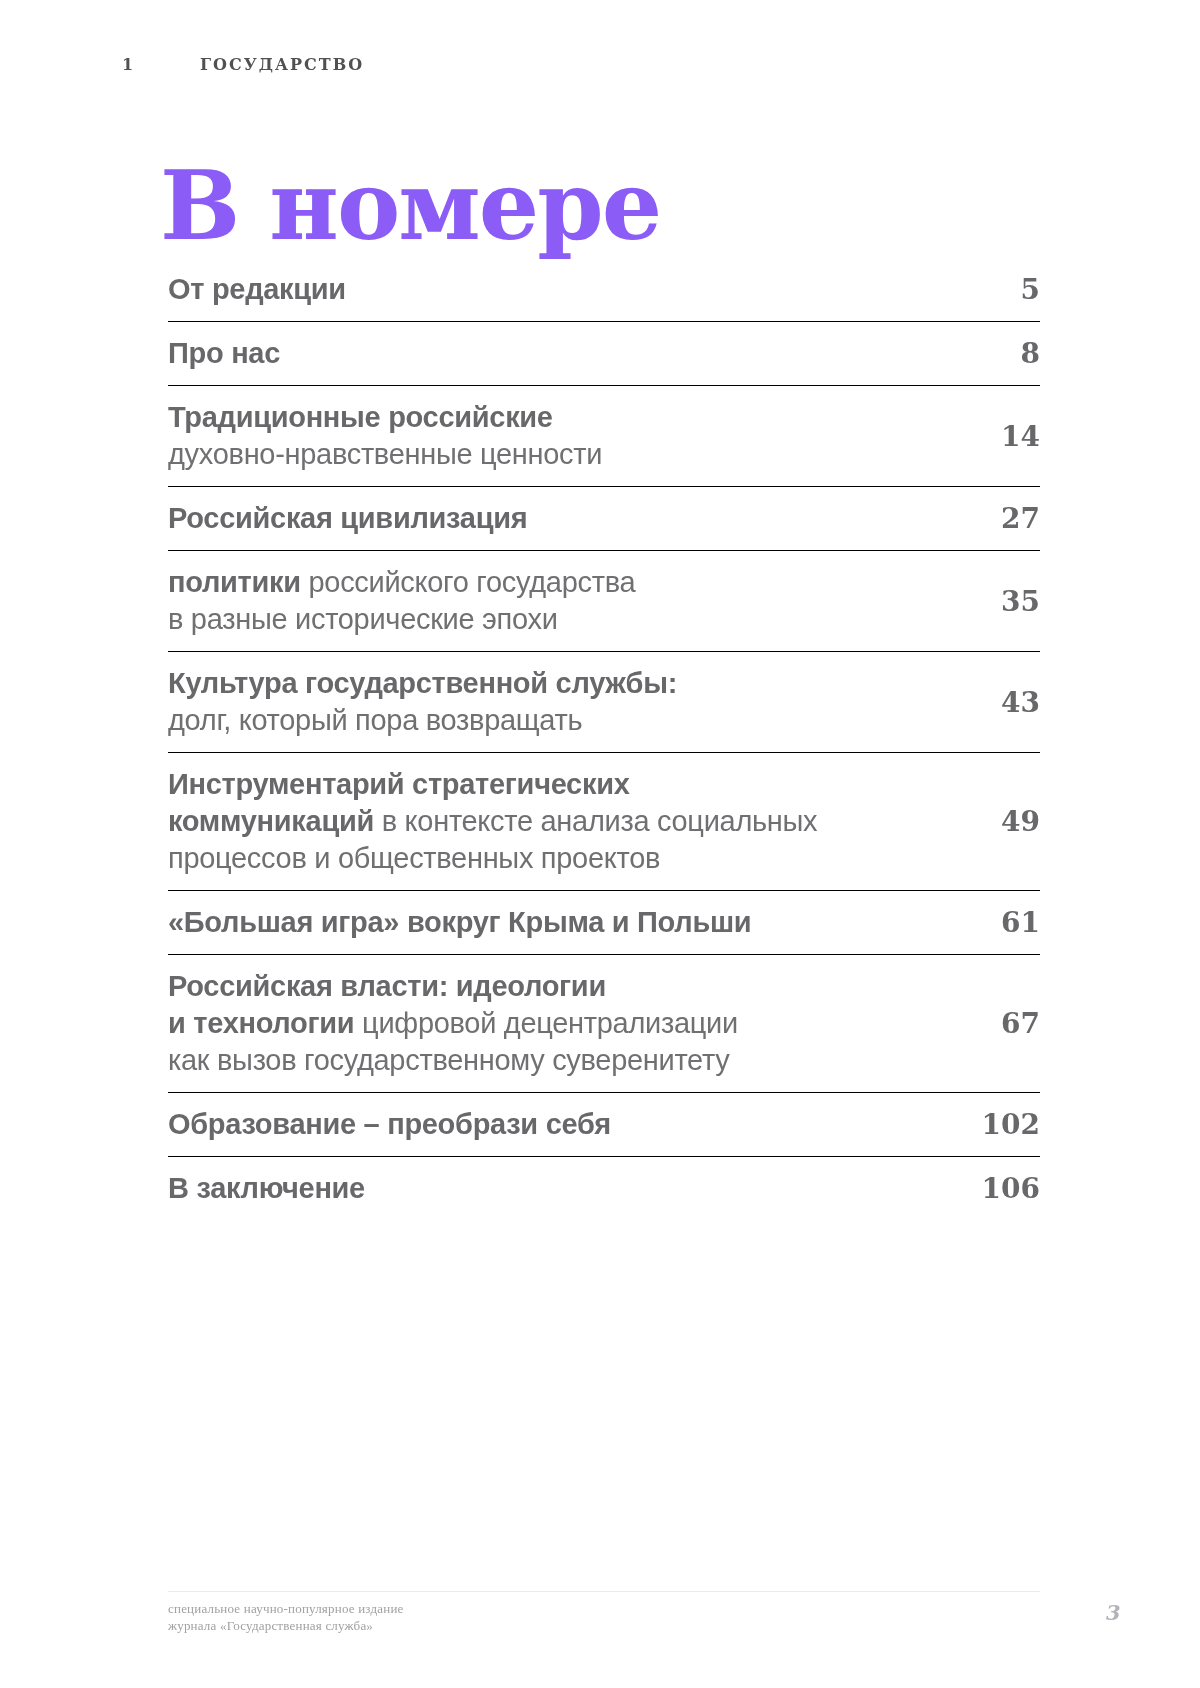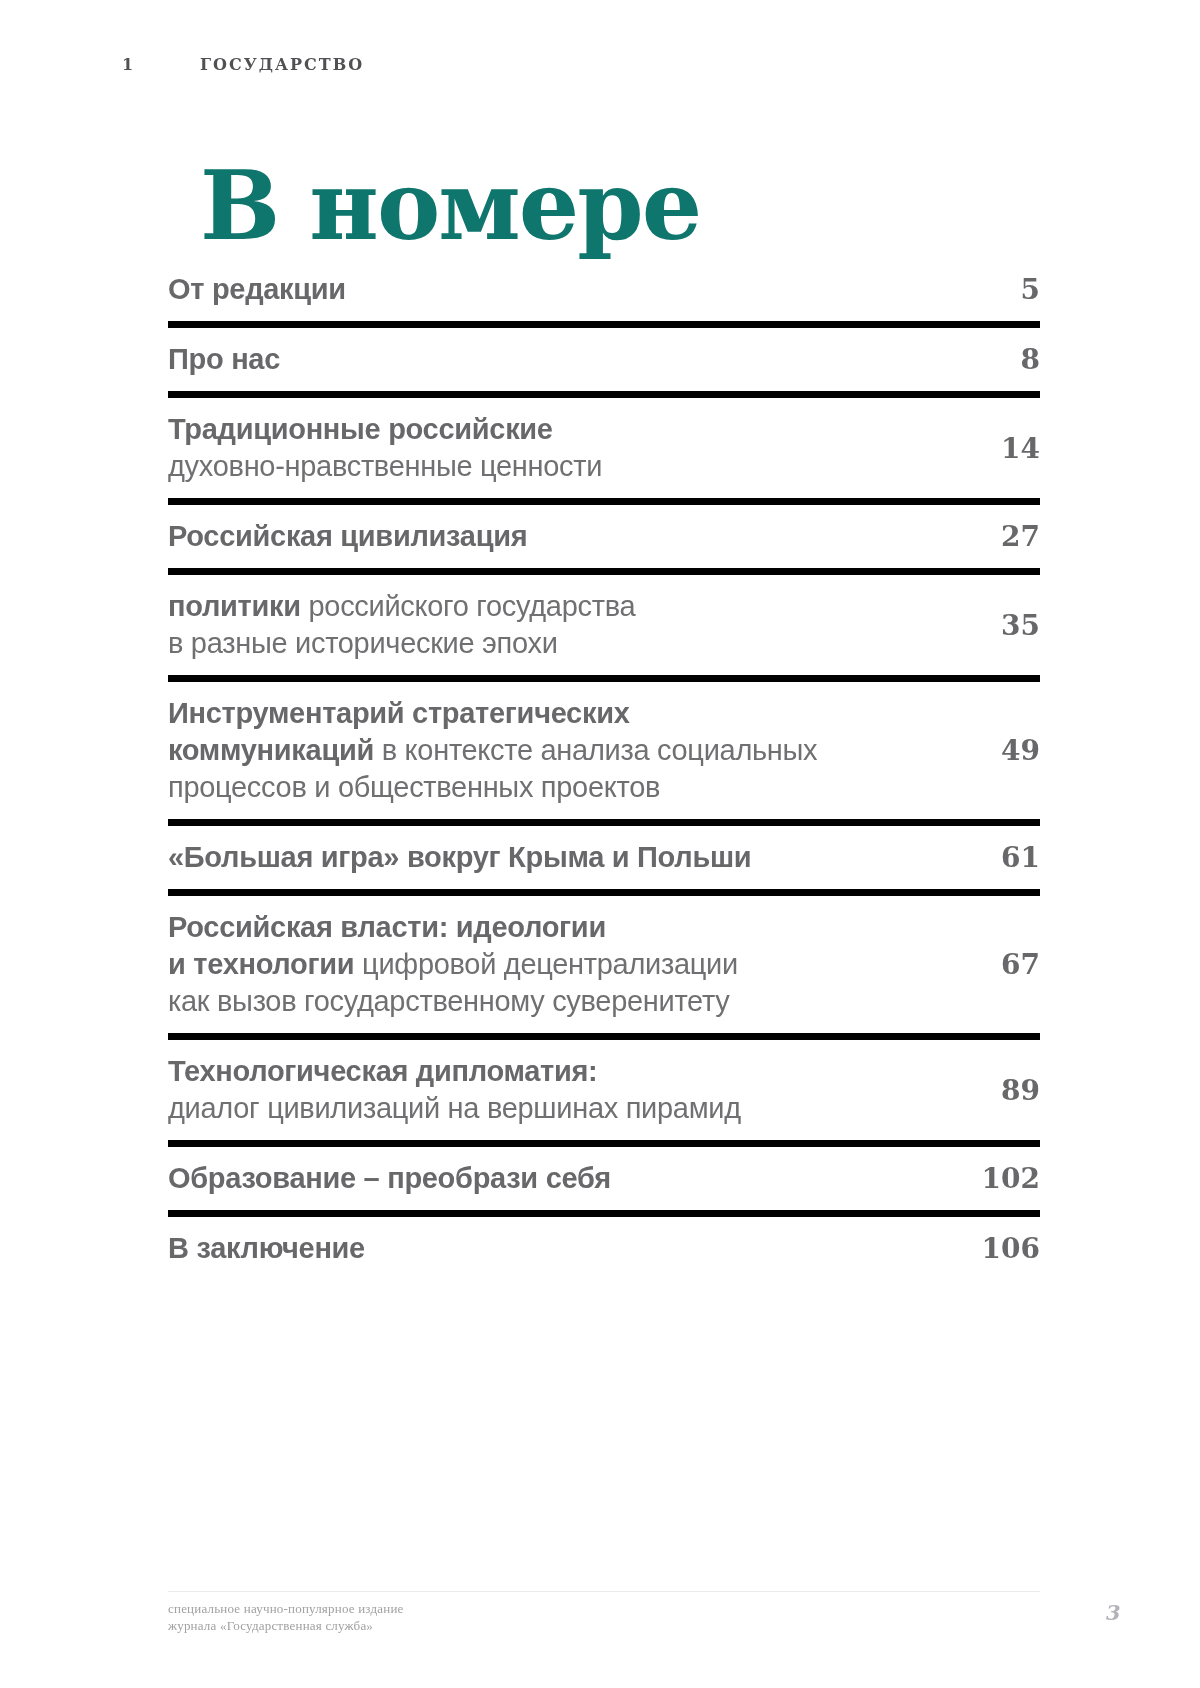--- a/index.html
+++ b/index.html
@@ -20,32 +20,31 @@
   }
   .runhead .folio{width:46px;}
   .runhead .section{letter-spacing:2px;margin-left:32px;}
   
   .page-title{
     position:absolute;top:92px;left:160px;
     font-family:"DejaVu Serif", serif;
     font-weight:bold;
     font-size:95px;line-height:1.05;
     letter-spacing:-2px;
-    color:#0f766e;
-    margin-left:40px;
+    color:#8b5cf6;
   }
   
   .toc{
     position:absolute;top:258px;left:168px;
     width:872px;
   }
   .toc-row{
     display:flex;align-items:center;
     padding:13px 0;
-    border-bottom:7px solid #000000;
+    border-bottom:1px solid #000000;
     cursor:pointer;
   }
   .toc-row.last{border-bottom:none;}
   .toc-title{flex:1 1 auto;min-width:0;}
   .toc-line{
     font-size:29px;line-height:37px;
     white-space:nowrap;
   }
   .seg-bold{
     font-weight:bold;
@@ -128,46 +127,46 @@
   </div>
       <div class="toc-row">
     <div class="toc-title">
           <div class="toc-line"><span class="seg-bold">политики</span><span class="seg-reg"> российского государства</span></div>
           <div class="toc-line"><span class="seg-reg">в разные исторические эпохи</span></div>
         </div>
     <div class="toc-page">35</div>
   </div>
       <div class="toc-row">
     <div class="toc-title">
+          <div class="toc-line"><span class="seg-bold">Культура государственной службы:</span></div>
+          <div class="toc-line"><span class="seg-reg">долг, который пора возвращать</span></div>
+        </div>
+    <div class="toc-page">43</div>
+  </div>
+      <div class="toc-row">
+    <div class="toc-title">
           <div class="toc-line"><span class="seg-bold">Инструментарий стратегических</span></div>
           <div class="toc-line"><span class="seg-bold">коммуникаций</span><span class="seg-reg"> в контексте анализа социальных</span></div>
           <div class="toc-line"><span class="seg-reg">процессов и общественных проектов</span></div>
         </div>
     <div class="toc-page">49</div>
   </div>
       <div class="toc-row">
     <div class="toc-title">
           <div class="toc-line"><span class="seg-bold">«Большая игра» вокруг Крыма и Польши</span></div>
         </div>
     <div class="toc-page">61</div>
   </div>
       <div class="toc-row">
     <div class="toc-title">
           <div class="toc-line"><span class="seg-bold">Российская власти: идеологии</span></div>
           <div class="toc-line"><span class="seg-bold">и технологии</span><span class="seg-reg"> цифровой децентрализации</span></div>
           <div class="toc-line"><span class="seg-reg">как вызов государственному суверенитету</span></div>
         </div>
     <div class="toc-page">67</div>
-  </div>
-      <div class="toc-row">
-    <div class="toc-title">
-          <div class="toc-line"><span class="seg-bold">Технологическая дипломатия:</span></div>
-          <div class="toc-line"><span class="seg-reg">диалог цивилизаций на вершинах пирамид</span></div>
-        </div>
-    <div class="toc-page">89</div>
   </div>
       <div class="toc-row">
     <div class="toc-title">
           <div class="toc-line"><span class="seg-bold">Образование – преобрази себя</span></div>
         </div>
     <div class="toc-page">102</div>
   </div>
       <div class="toc-row last">
     <div class="toc-title">
           <div class="toc-line"><span class="seg-bold">В заключение</span></div>

